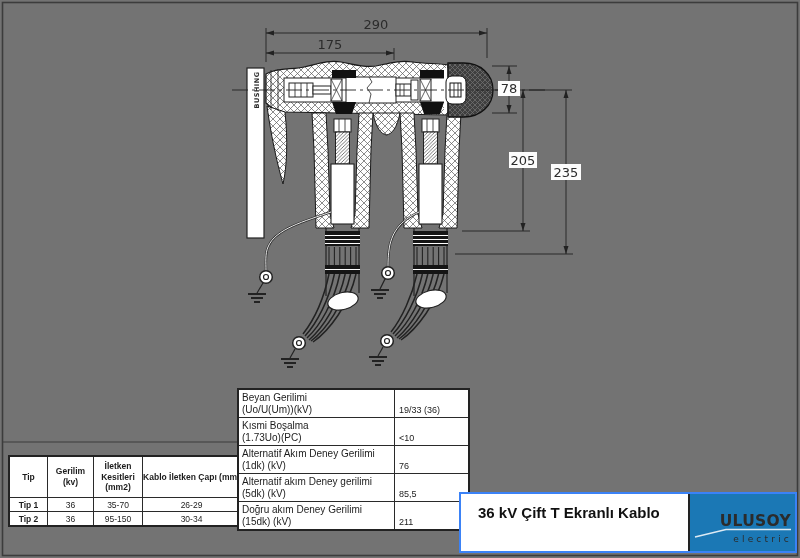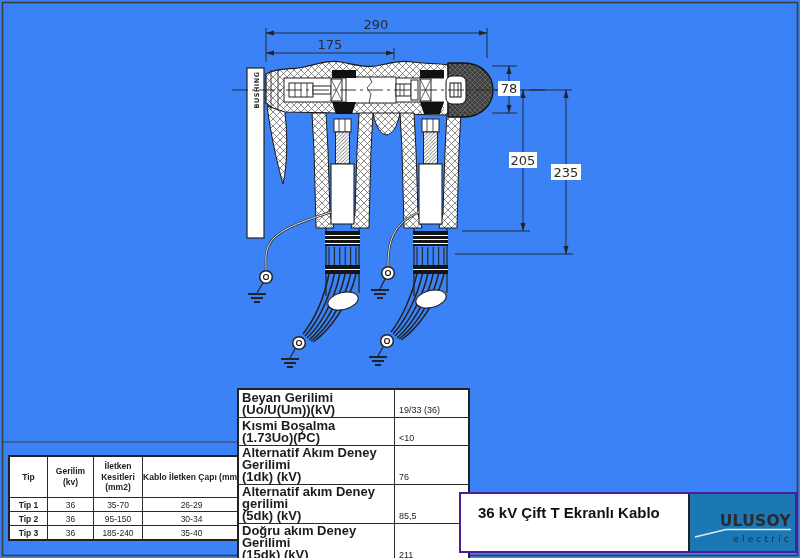--- a/index.html
+++ b/index.html
@@ -1,38 +1,38 @@
 <!DOCTYPE html>
 <html><head>
 <meta charset="utf-8">
 <style>
   html,body{margin:0;padding:0;background:#e8e8e8;}
-  .sheet{position:relative;width:800px;height:558px;background:#3b82f6;font-family:"Liberation Sans",sans-serif;overflow:hidden;}
+  .sheet{position:relative;width:800px;height:558px;background:#737373;font-family:"Liberation Sans",sans-serif;overflow:hidden;}
   .sheet svg{position:absolute;left:0;top:0;}
   svg text{font-family:"DejaVu Sans",sans-serif;fill:#2b2b2b;}
 
   
   .type-table{position:absolute;left:8px;top:455px;border-collapse:collapse;table-layout:fixed;background:#fff;}
   .type-table td,.type-table th{border:1px solid #2a2a2a;font-size:8.5px;color:#1c1c1c;text-align:center;vertical-align:middle;padding:0;}
   .type-table th{font-weight:bold;height:40px;line-height:1.25;}
   .type-table td{height:13px;margin-left:25px;}
   .type-table .c0{width:37px;font-weight:bold;}
   .type-table .c1{width:45px;}
   .type-table .c2{width:48px;}
   .type-table .c3{width:97px;}
   .type-table{border:2px solid #222;}
 
   
   .test-table{position:absolute;left:237px;top:388px;width:219px;border-collapse:collapse;table-layout:fixed;background:#fff;border:2px solid #222;}
   .test-table td{border:1px solid #2a2a2a;padding:0;}
-  .test-table .lbl{width:150px;font-size:13px;font-weight:bold;color:#1c1c1c;padding:1px 2px 1px 3px;line-height:12px;height:25px;vertical-align:middle;}
+  .test-table .lbl{width:150px;font-size:10px;font-weight:normal;color:#1c1c1c;padding:1px 2px 1px 3px;line-height:12px;height:25px;vertical-align:middle;}
   .test-table .val{width:69px;font-size:9px;color:#1c1c1c;padding:0 0 2px 4px;vertical-align:bottom;}
 
   
-  .title-block{position:absolute;left:459px;top:492px;width:338px;height:61px;border:2px solid #4c1d95;box-sizing:border-box;display:flex;background:#fff;}
+  .title-block{position:absolute;left:459px;top:492px;width:338px;height:61px;border:2px solid #3b82f6;box-sizing:border-box;display:flex;background:#fff;}
   .title-text{flex:1;padding:9px 0 0 17px;font-size:15px;font-weight:bold;color:#111;line-height:1.3;}
   .logo-box{width:107px;border-left:2px solid #222;box-sizing:border-box;position:relative;}
 </style>
 </head>
 <body>
 
 <div class="sheet">
 
   <svg width="800" height="558" viewBox="0 0 800 558">
     <defs>
@@ -279,26 +279,20 @@
       <td>36</td>
       <td>35-70</td>
       <td>26-29</td>
     </tr>
     <tr>
       <td class="c0">Tip 2</td>
       <td>36</td>
       <td>95-150</td>
       <td>30-34</td>
     </tr>
-    <tr>
-      <td class="c0">Tip 3</td>
-      <td>36</td>
-      <td>185-240</td>
-      <td>35-40</td>
-    </tr>
   </tbody>
     </table>
 
   <table class="test-table">
     <tbody>
         <tr>
       <td class="lbl">
         <div>Beyan Gerilimi</div>
         <div>(Uo/U(Um))(kV)</div>
       </td>

